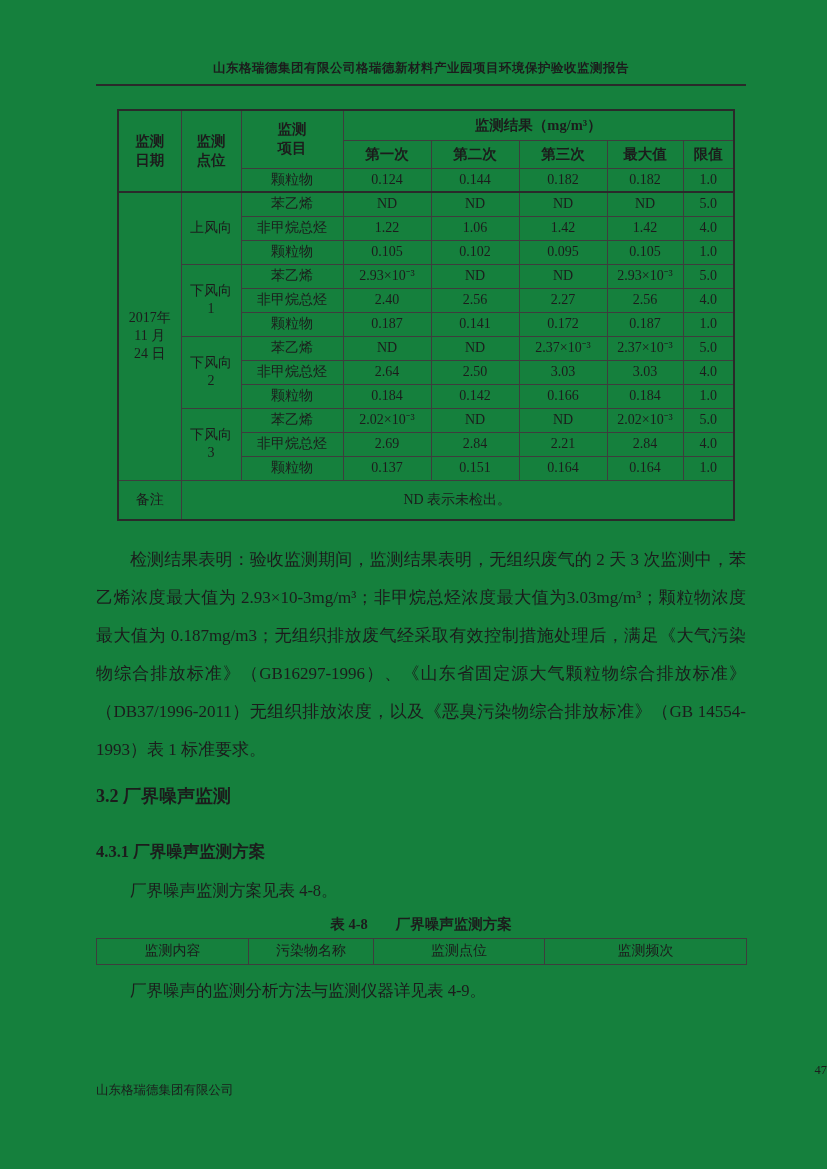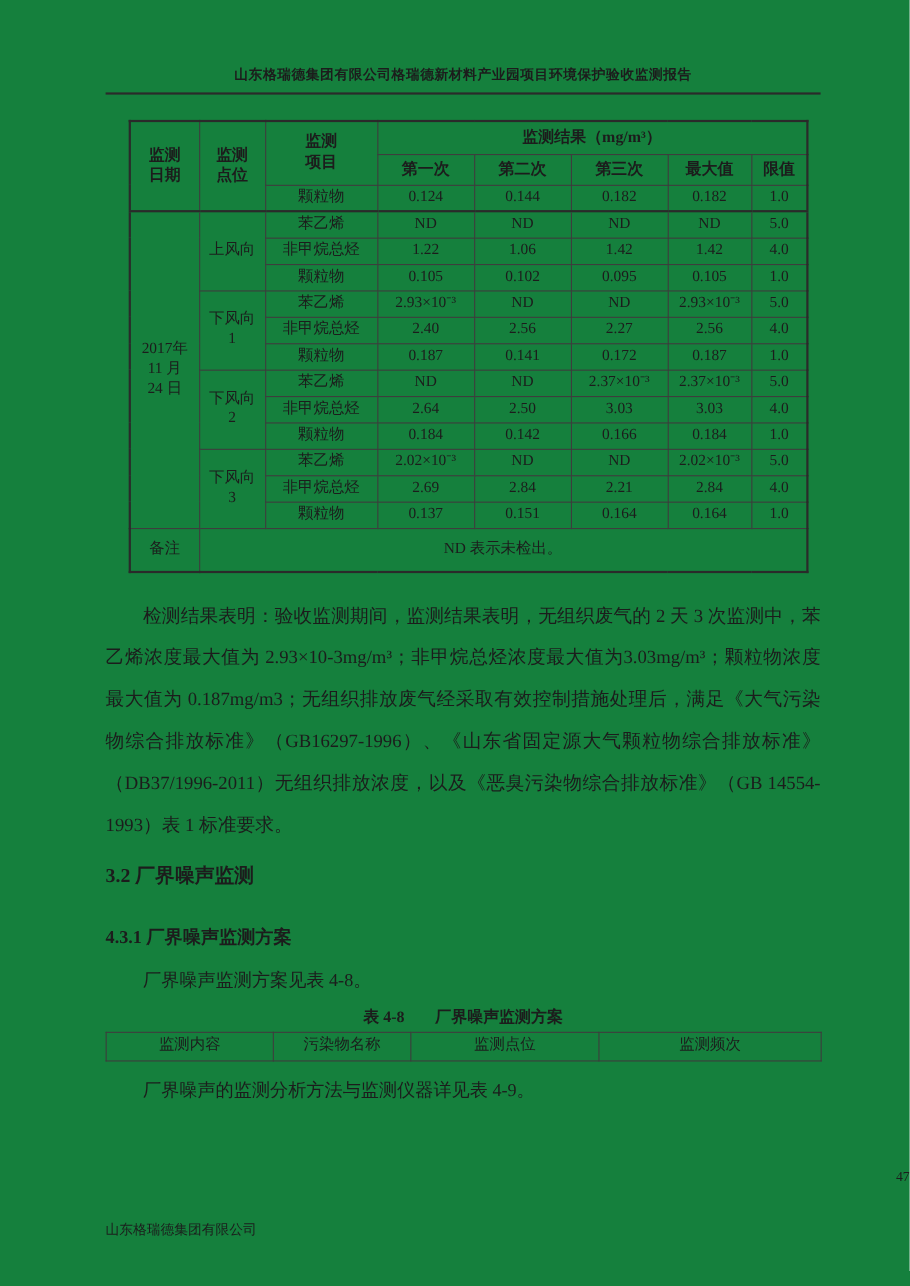--- a/index.html
+++ b/index.html
@@ -77,21 +77,20 @@
   tr.t2h { height: 26px; } tr.t2d { height: 48px; }
   .h432  { margin: 21px 0 0 0; font-size: 16.5px; font-weight: bold; }
   .p432  { margin: 15px 0 0 0; font-size: 16.5px; text-indent: 34px; }
   .page-number {
     position: absolute; top: 1063px; left: 0; right: 0;
     text-align: right; font-size: 12.5px;
   }
   .doc-footer {
     position: absolute; top: 1082px; left: 96px;
     font-size: 12.5px;
-    margin-top: 28px;
   }
 </style>
 </head>
 <body>
 
 <div class="page">
 
   <div class="doc-header">山东格瑞德集团有限公司格瑞德新材料产业园项目环境保护验收监测报告</div>
 
   <div class="t1-wrap">

